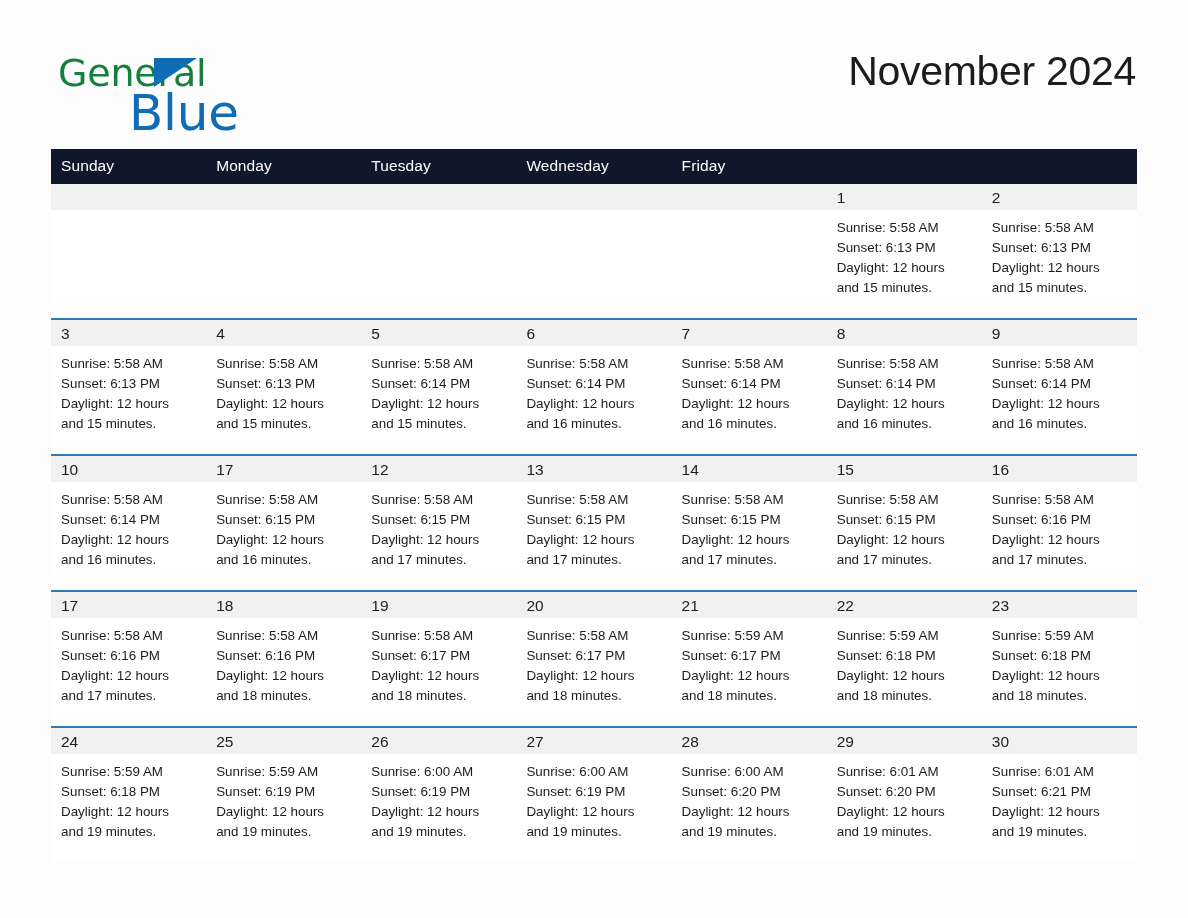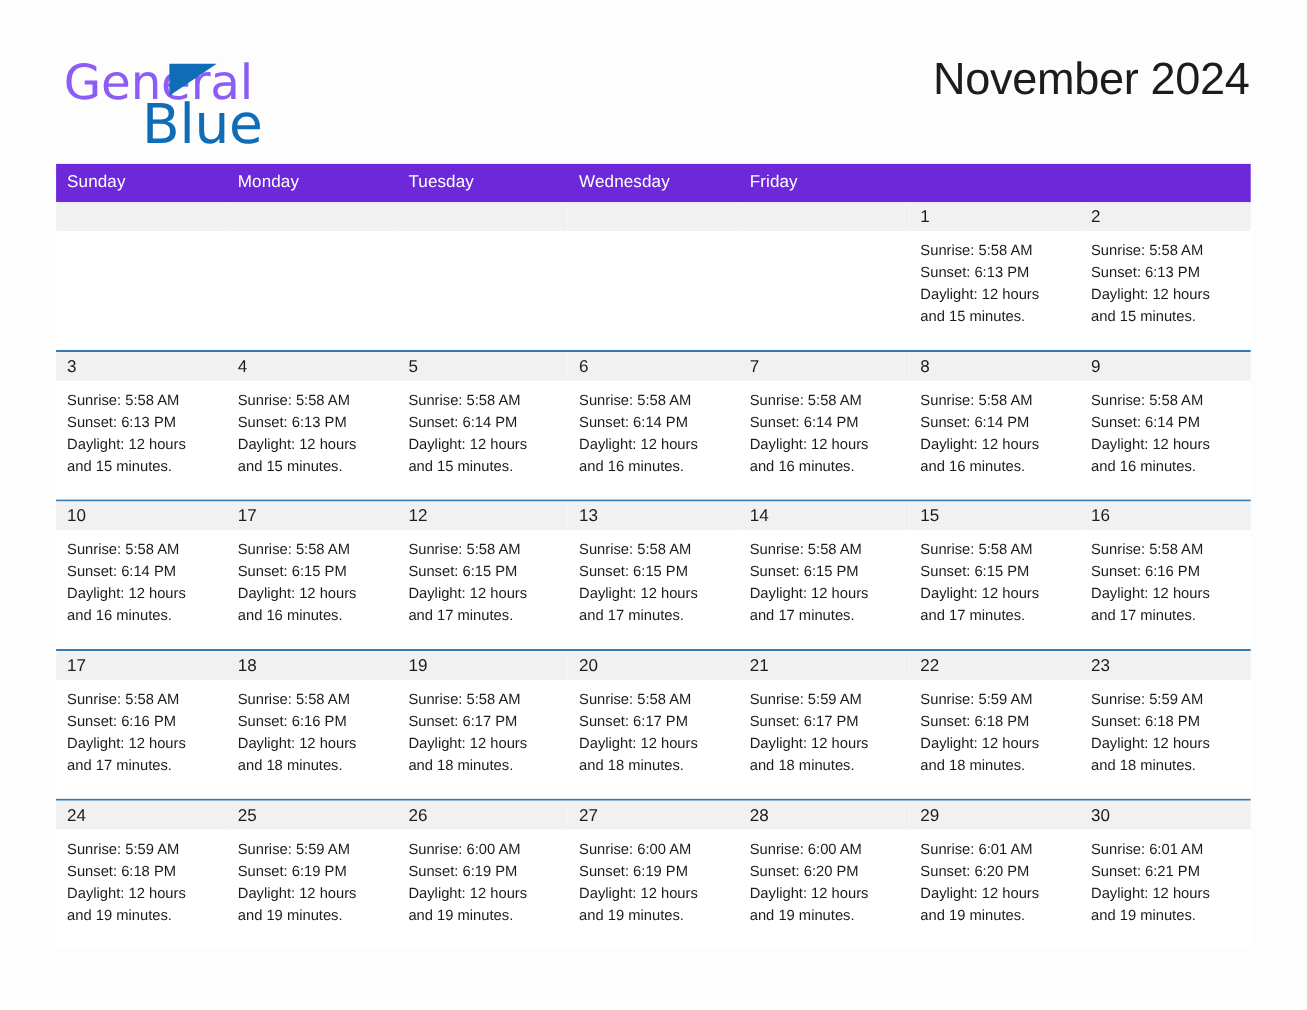--- a/index.html
+++ b/index.html
@@ -31,22 +31,22 @@
   .brand {
     position: relative;
     width: 260px;
     height: 82px;
     line-height: 1;
   }
   .brand-general {
     position: absolute;
     left: 1px;
     top: 7px;
-    font-size: 44px;
-    color: #8b5cf6;
+    font-size: 38px;
+    color: #15803d;
     letter-spacing: -0.2px;
     font-family: "DejaVu Sans", sans-serif;
     font-weight: 400;
   }
   .brand-tri {
     position: absolute;
     left: 97px;
     top: 11px;
     width: 0;
     height: 0;
@@ -85,21 +85,21 @@
   }
 
   
   .cal {
     margin: 20px 51px 0 51px;
     width: 1086px;
   }
   .weekhead {
     display: grid;
     grid-template-columns: repeat(7, 1fr);
-    background: #6d28d9;
+    background: #0f172a;
   }
   .weekhead div {
     color: #ffffff;
     font-size: 15.5px;
     padding: 8px 0 9px 10px;
     letter-spacing: 0.1px;
   }
 
   .week {
     display: grid;

